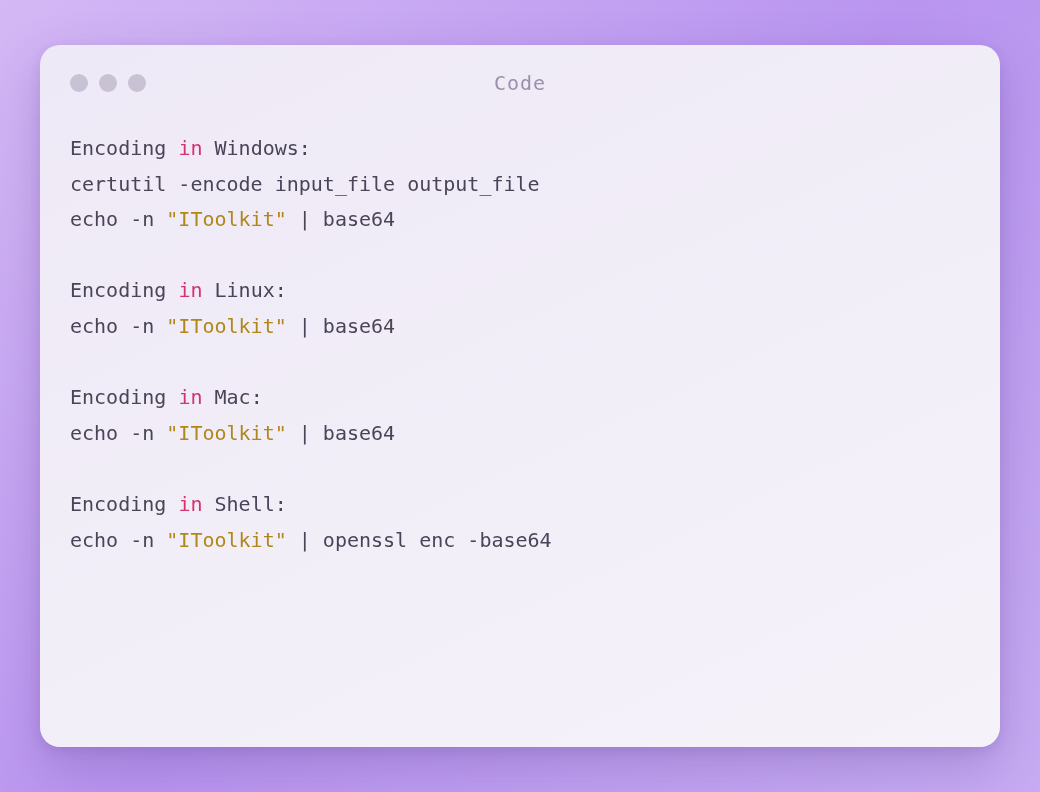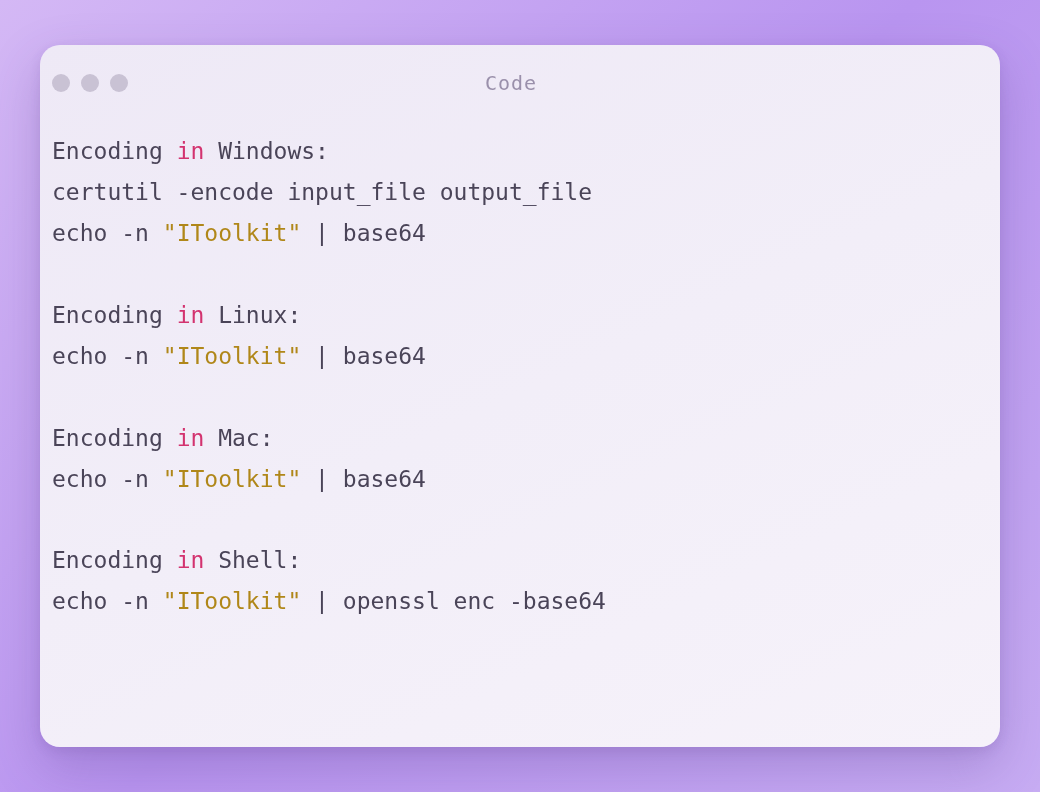--- a/index.html
+++ b/index.html
@@ -10,21 +10,21 @@
     align-items: center;
     justify-content: center;
     font-family: ui-monospace, 'SF Mono', Menlo, Monaco, Consolas, monospace;
   }
   .window {
     width: 960px;
     height: 702px;
     background: linear-gradient(155deg, #eee9f6 0%, #f2eef8 50%, #f6f2fa 100%);
     border-radius: 20px;
     box-shadow: 0 20px 50px rgba(80,50,130,0.25), 0 4px 12px rgba(80,50,130,0.12);
-    padding: 26px 30px 30px 12px;
+    padding: 26px 30px 30px 30px;
     display: flex;
     flex-direction: column;
   }
   .titlebar {
     display: flex;
     align-items: center;
     position: relative;
     height: 24px;
     margin-bottom: 36px;
   }
@@ -42,21 +42,21 @@
     position: absolute;
     left: 0; right: 0;
     text-align: center;
     color: #9a90ab;
     font-size: 20px;
     letter-spacing: 1px;
     font-weight: 400;
     pointer-events: none;
   }
   .code {
-    font-size: 23px;
+    font-size: 20px;
     line-height: 1.78;
     color: #4a4458;
     white-space: pre;
     overflow: hidden;
   }
   .kw { color: #d3336f; }
   .str { color: #b08719; }
 </style>
 </head>
 <body>

